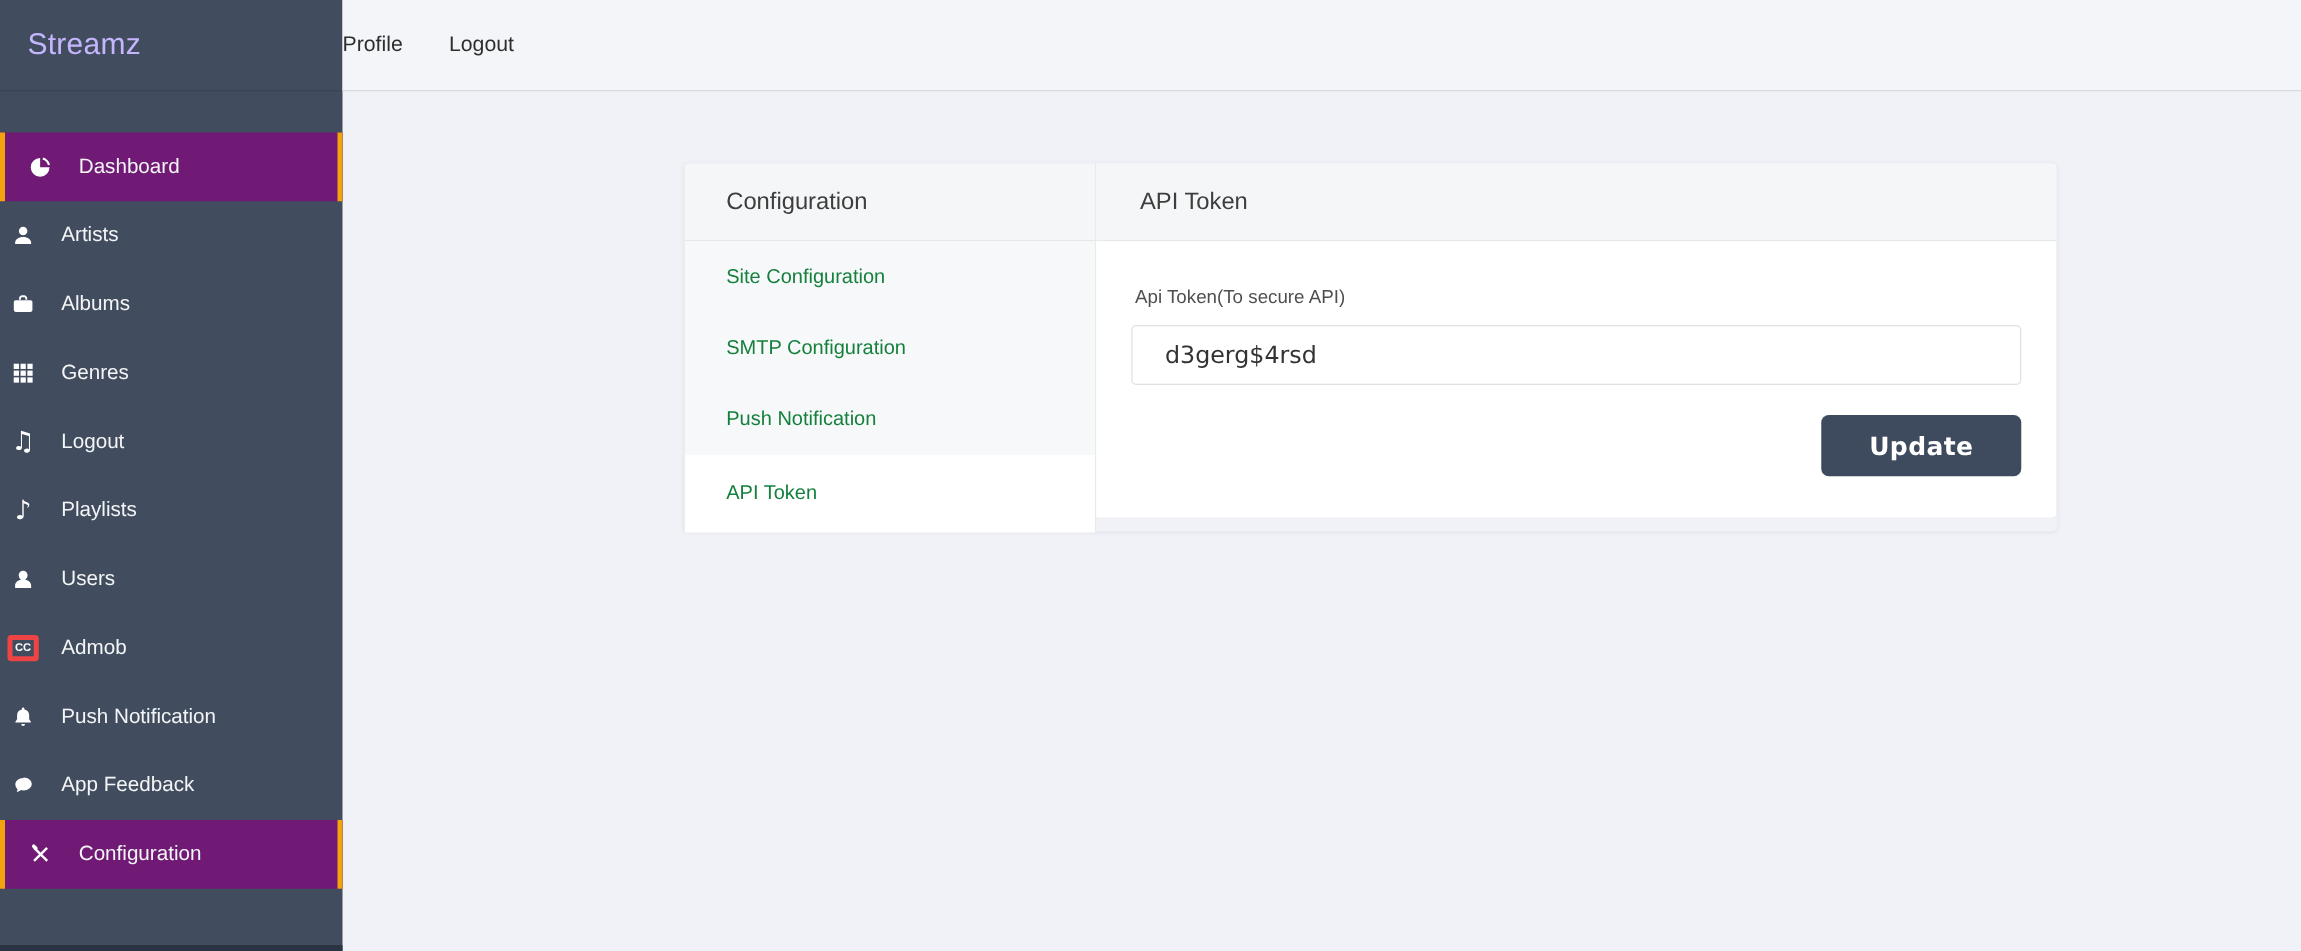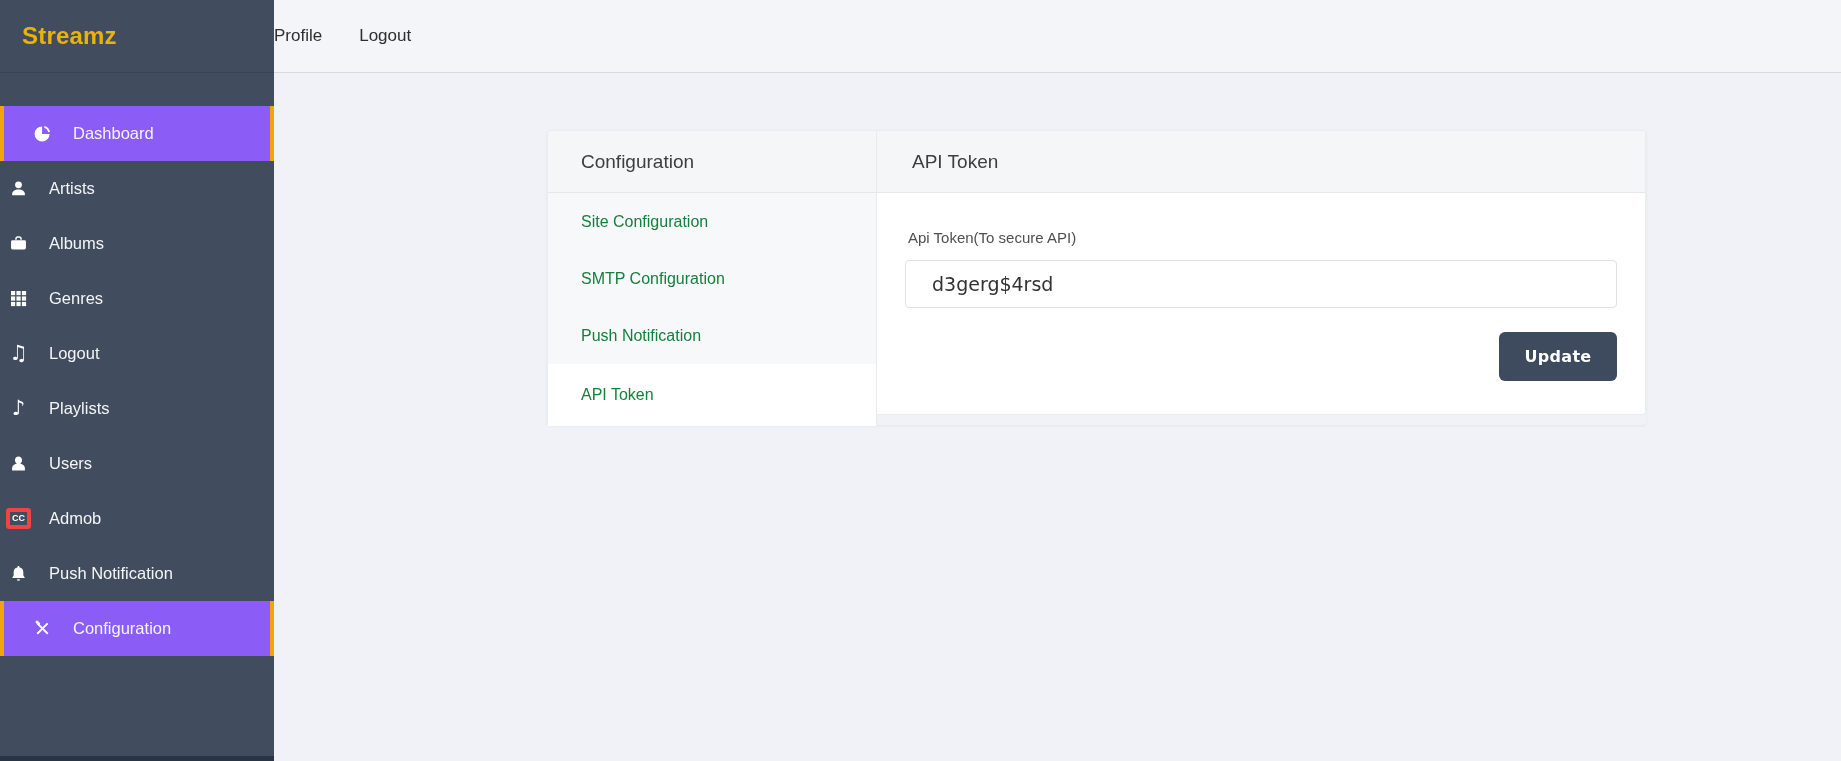--- a/index.html
+++ b/index.html
@@ -4,26 +4,26 @@
 <style>
   * { margin:0; padding:0; box-sizing:border-box; }
   html,body { width:1841px; height:761px; overflow:hidden;
               font-family:"Liberation Sans", sans-serif; background:#f1f2f7; }
 
   
   .sidebar { position:absolute; left:0; top:0; width:274px; height:761px;
              background:#414d5f; }
   .logo-area { height:73px; display:flex; align-items:center; padding-left:22px;
                border-bottom:1px solid #384353; }
-  .logo-text { color:#eab308; font-size:24px; font-weight:bold; letter-spacing:.2px; }
+  .logo-text { color:#c4b5fd; font-size:24px; font-weight:normal; letter-spacing:.2px; }
   .menu { padding-top:33px; }
   .menu-item { height:55px; display:flex; align-items:center; padding-left:8px;
                color:#f4f5f6; font-size:16.5px; cursor:pointer; }
-  .menu-item.active { background:#8b5cf6; border-left:4px solid #f2a40d;
-                      border-right:4px solid #f2a40d; padding-left:28px; }
+  .menu-item.active { background:#701a75; border-left:4px solid #f2a40d;
+                      border-right:4px solid #f2a40d; padding-left:18px; }
   .mi-icon { width:21px; height:22px; margin-right:20px; display:flex;
              align-items:center; justify-content:center; flex:0 0 21px; }
   .mi-icon svg { width:19px; height:19px; display:block; }
   .mi-icon .glyph { color:#fff; font-size:21px; line-height:1;
                     font-family:"DejaVu Sans", sans-serif; }
   .cc-box { display:inline-block; border:4px solid #ef4444; border-radius:3px;
             color:#fff; font-size:9px; font-weight:bold; line-height:1;
             padding:2px 2px; letter-spacing:0; }
   .sidebar-strip { position:absolute; bottom:0; left:0; width:274px; height:5px;
                    background:#2b3444; }
@@ -56,22 +56,22 @@
                        padding-left:35px; background:#f5f6f7;
                        border-bottom:1px solid #e6e7e9; border-radius:0 4px 0 0; }
   .panel-body { padding:36px 28px 0 28px; }
   .field-label { font-size:15px; color:#4f4f4f; margin-left:3px;
                  margin-bottom:14px; }
   .token-input { width:712px; height:48px; border:1px solid #dfe0e3;
                  border-radius:4px; padding-left:26px; font-size:19px;
                  color:#333; background:#fff; outline:none;
                  font-family:"DejaVu Sans", sans-serif; }
   .btn-row { margin-top:24px; display:flex; justify-content:flex-end; }
-  .update-btn { width:118px; height:49px; background:#3e4b5e; color:#fff;
-                border:none; border-radius:6px; font-size:16px; font-weight:bold;
+  .update-btn { width:160px; height:49px; background:#3e4b5e; color:#fff;
+                border:none; border-radius:6px; font-size:20px; font-weight:bold;
                 letter-spacing:.3px; cursor:pointer;
                 font-family:"DejaVu Sans", sans-serif; }
 </style>
 </head>
 <body>
 
 <div class="sidebar">
   <div class="logo-area">
     <span class="logo-text">Streamz</span>
   </div>
@@ -147,20 +147,28 @@
       </div>
       <div class="menu-item">
         <span class="mi-icon">
           <svg viewBox="0 0 24 24" fill="#fff">
             <path d="M12 2.6c.7 0 1.3.6 1.3 1.3v.6a6.1 6.1 0 0 1 4.8 6v3.9l1.7 2.5v.8H4.2v-.8l1.7-2.5v-3.9a6.1 6.1 0 0 1 4.8-6v-.6c0-.7.6-1.3 1.3-1.3z"></path>
             <path d="M10.1 19.2h3.8a1.9 1.9 0 0 1-3.8 0z"></path>
           </svg>
         </span>
         <span>Push Notification</span>
       </div>
+      <div class="menu-item">
+        <span class="mi-icon">
+          <svg viewBox="0 0 24 24" fill="#fff">
+            <path d="M12.4 3.8c4.6 0 8.3 2.9 8.3 6.5s-3.7 6.5-8.3 6.5c-.8 0-1.6-.1-2.3-.3l-4.3 2.3.5-3.2a6.2 6.2 0 0 1-2.2-4.8c0-3.6 3.7-6.5 8.3-6.5z"></path>
+          </svg>
+        </span>
+        <span>App Feedback</span>
+      </div>
       <div class="menu-item active">
         <span class="mi-icon">
           <svg viewBox="0 0 24 24" fill="#fff">
             <path d="M4.6 6.3 6.3 4.6l13.2 13.2-1.7 1.7z"></path>
             <path d="M19.4 6.3 17.7 4.6 4.5 17.8l1.7 1.7z"></path>
             <rect x="2.8" y="3" width="6.6" height="3.6" rx="1.8" transform="rotate(45 6.1 4.8)"></rect>
           </svg>
         </span>
         <span>Configuration</span>
       </div>

